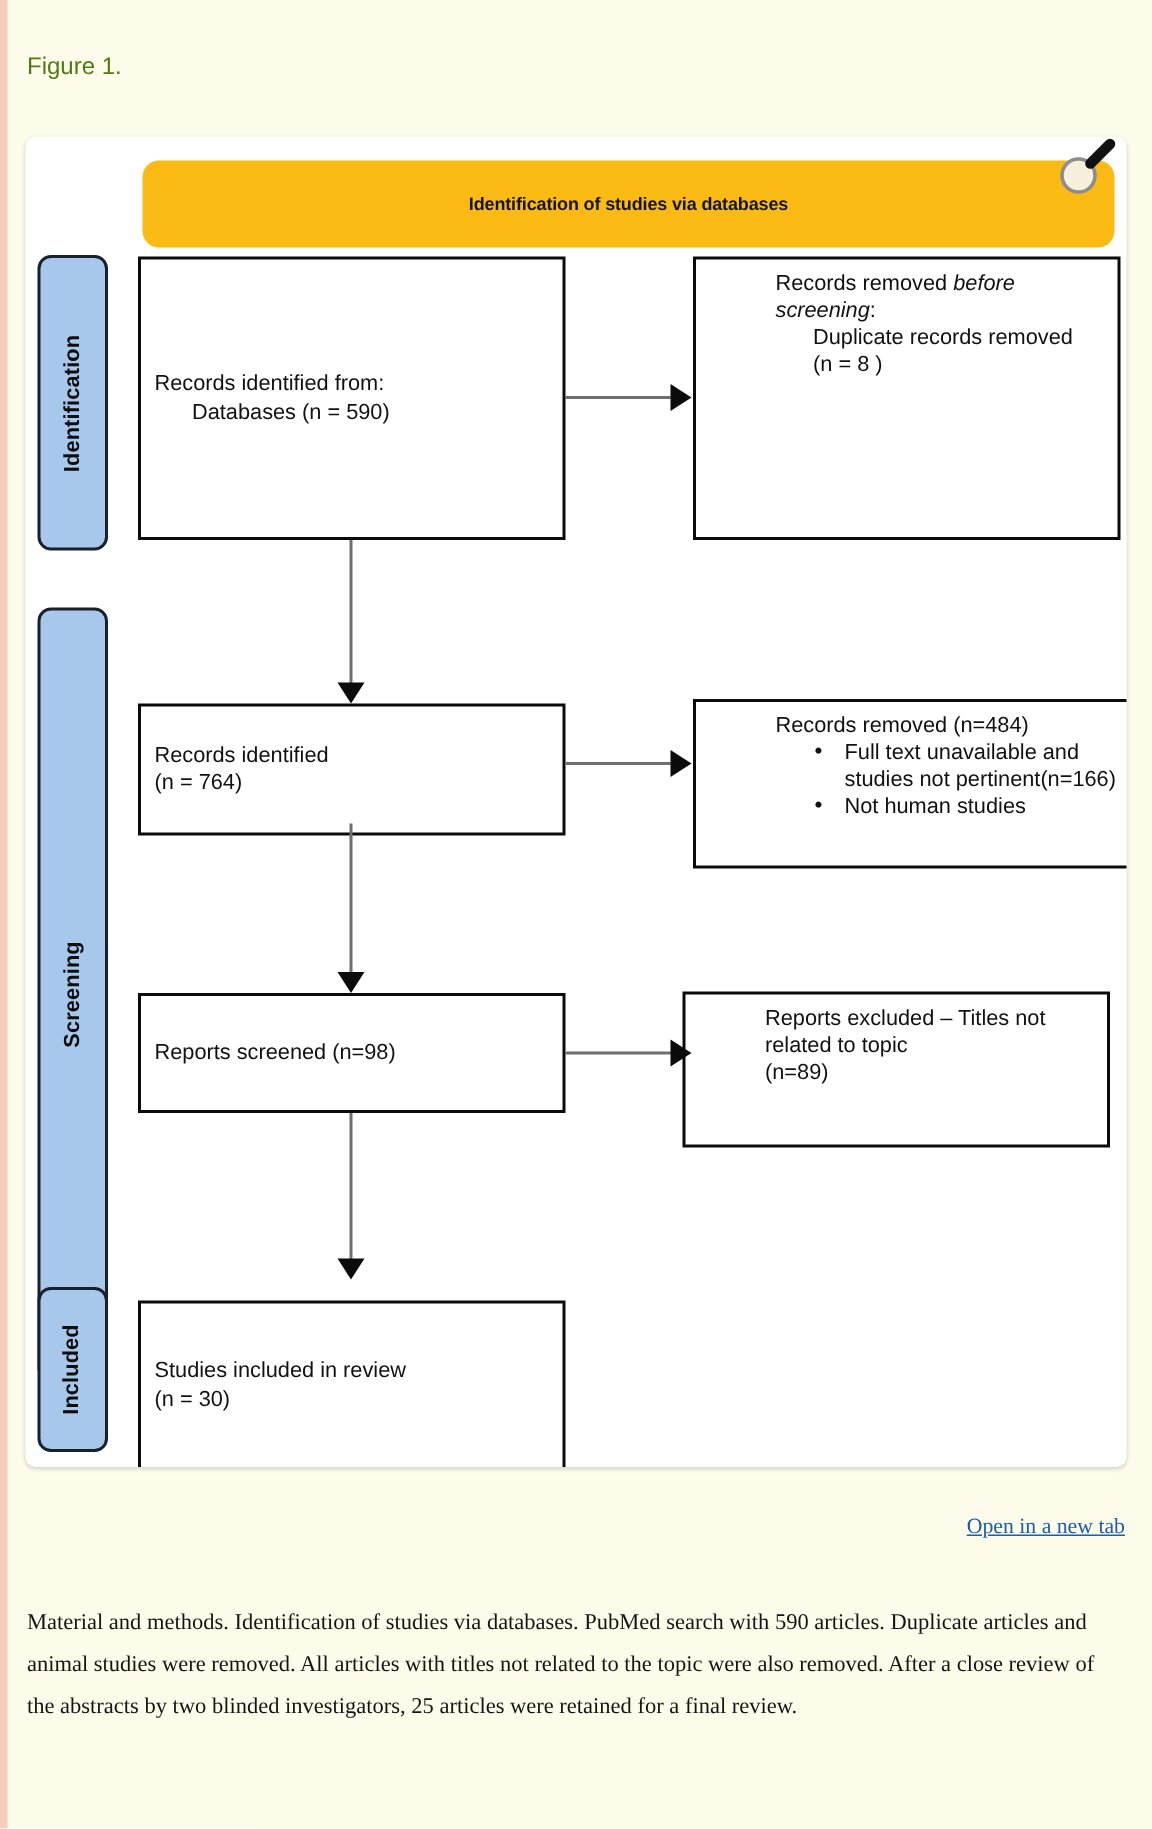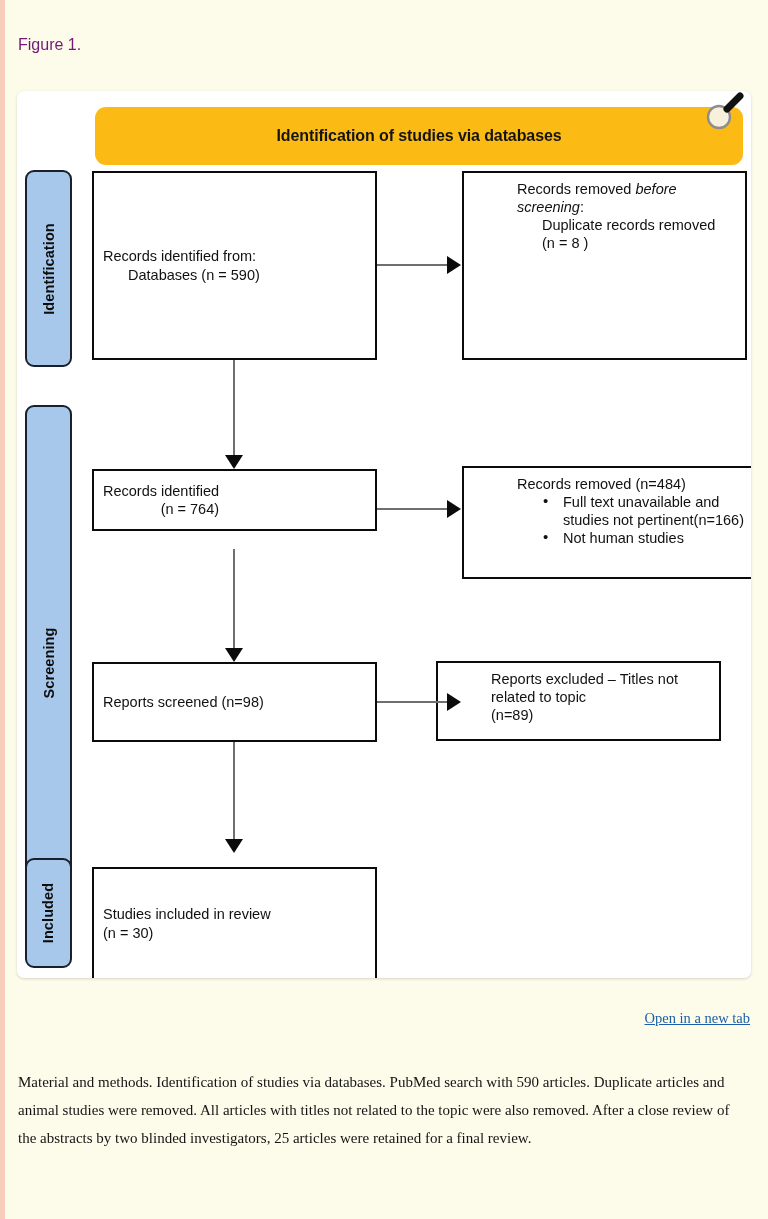--- a/index.html
+++ b/index.html
@@ -26,21 +26,21 @@
     width: 768px;
     height: 1219px;
   }
 
   
   .figure-label {
     position: absolute;
     left: 18px;
     top: 36px;
     font-size: 16px;
-    color: #701a75;
+    color: #4d7c0f;
     font-family: "Liberation Sans", sans-serif;
   }
 
   
   .figure-panel {
     position: absolute;
     left: 17px;
     top: 91px;
     width: 734px;
     height: 887px;
@@ -63,21 +63,21 @@
     top: 16px;
     width: 648px;
     height: 58px;
     background: #fcbb14;
     border-radius: 11px;
     display: flex;
     align-items: center;
     justify-content: center;
   }
   .header-banner-text {
-    font-size: 16px;
+    font-size: 12px;
     font-weight: bold;
     color: #141414;
     letter-spacing: -0.1px;
     font-family: "Liberation Sans", sans-serif;
   }
 
   
   .stage-label {
     position: absolute;
     background: #a7c8ea;
@@ -115,24 +115,24 @@
     line-height: 1.25;
     color: #111111;
     font-family: "Liberation Sans", sans-serif;
   }
   .flow-box.align-top .box-text { align-self: flex-start; padding-top: 7px; margin-left: 44px; }
   .flow-box .indent { display: block; padding-left: 25px; }
   .flow-box em { font-style: italic; }
 
   .box-b1 { left: 75px;  top: 80px;  width: 285px; height: 189px; }
   .box-b2 { left: 445px; top: 80px;  width: 285px; height: 189px; }
-  .box-b3 { left: 75px;  top: 378px; width: 285px; height: 62px; text-align: right;  }
+  .box-b3 { left: 75px;  top: 378px; width: 285px; height: 88px;  }
   .box-b4 { left: 445px; top: 375px; width: 302px; height: 113px; }
   .box-b5 { left: 75px;  top: 571px; width: 285px; height: 80px;  }
-  .box-b6 { left: 419px; top: 570px; width: 285px; height: 80px;  }
+  .box-b6 { left: 438px; top: 570px; width: 285px; height: 104px;  }
   .box-b7 { left: 75px;  top: 762px; width: 285px; height: 113px; margin-top: 14px; }
 
   
   .bullet-list {
     margin: 0;
     padding-left: 46px;
     list-style: none;
   }
   .bullet-list li {
     position: relative;

